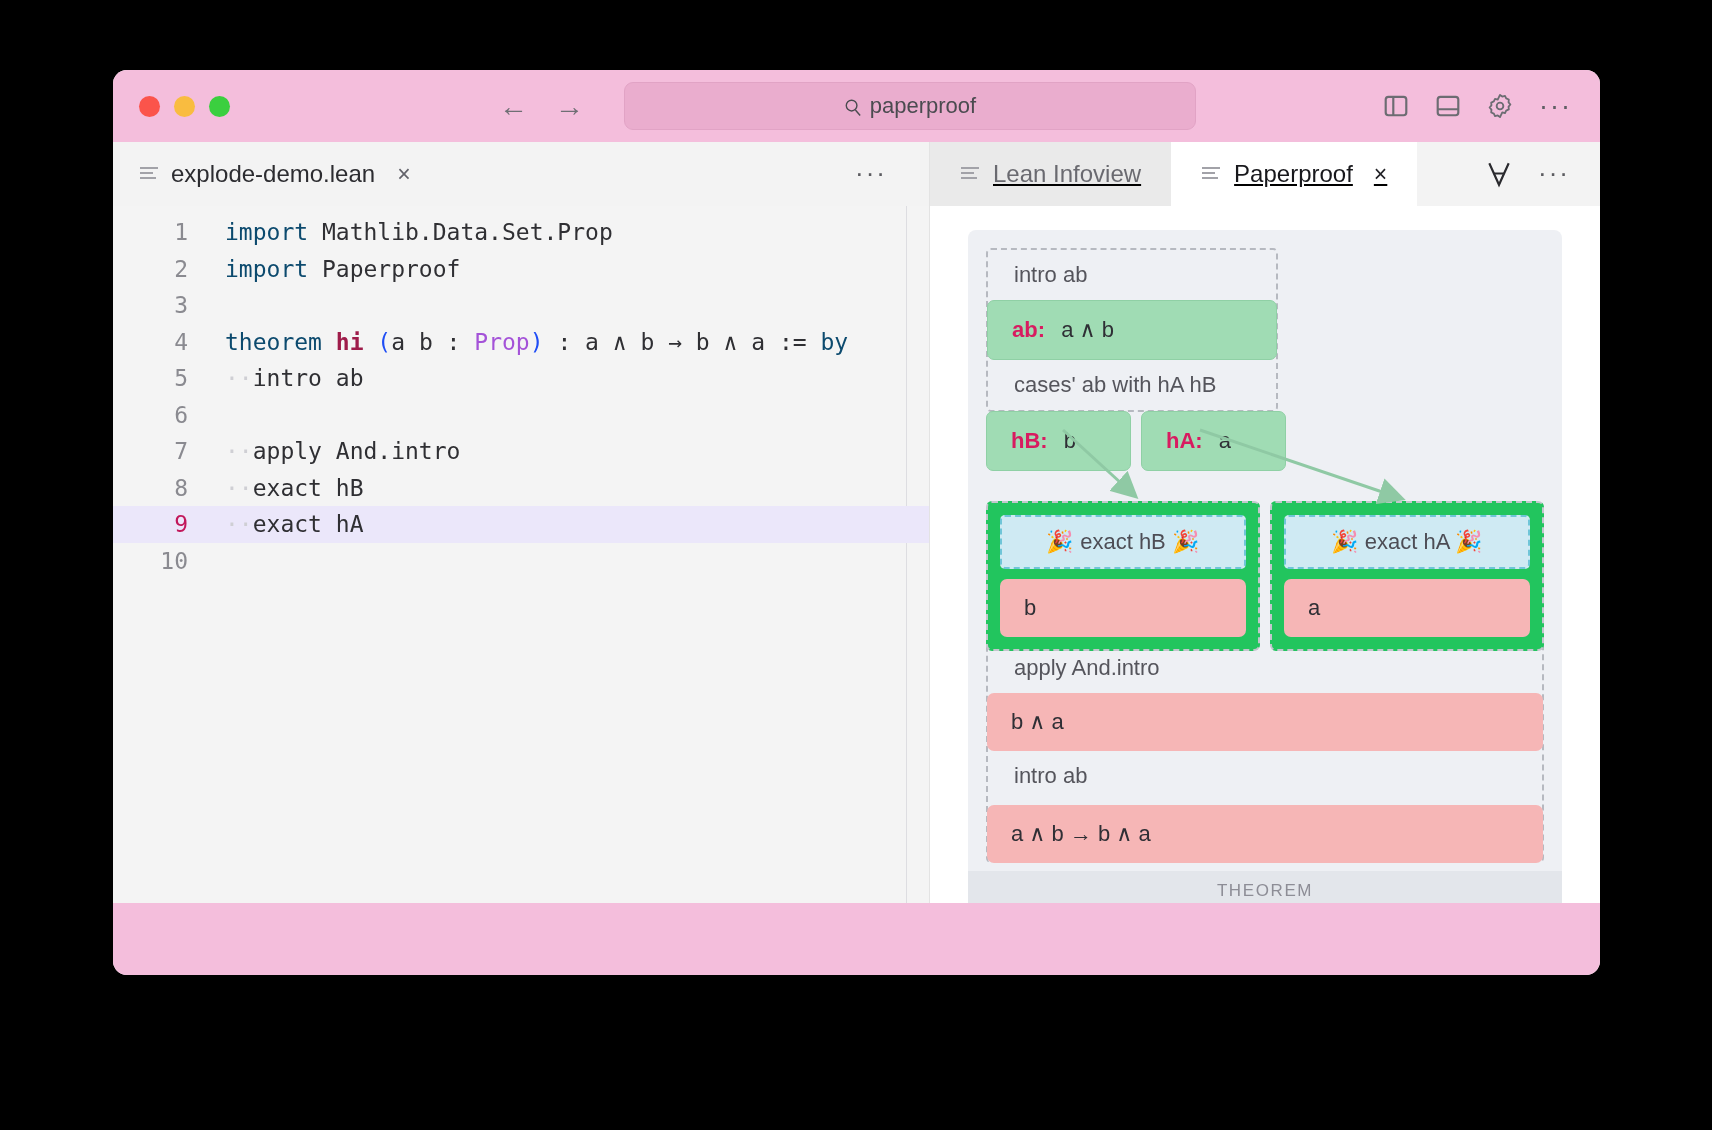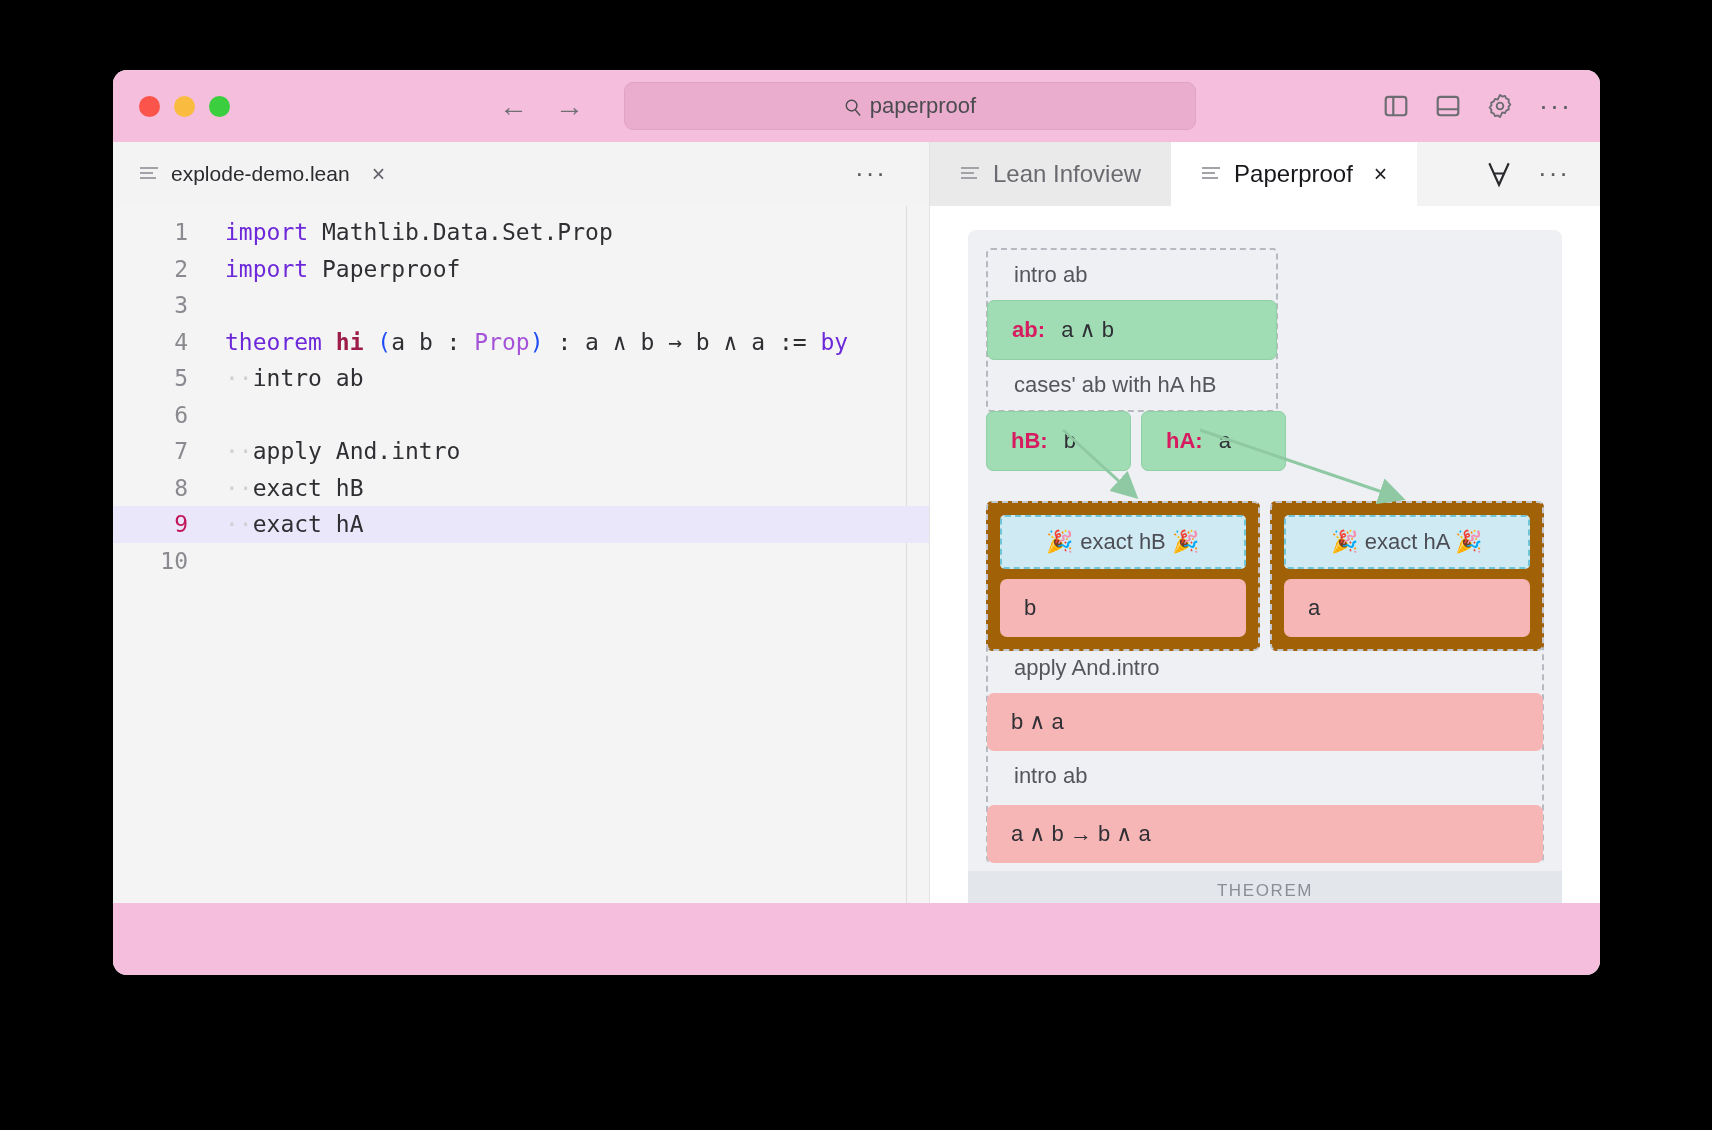--- a/index.html
+++ b/index.html
@@ -128,21 +128,21 @@
   }
   .tab {
     display: flex;
     align-items: center;
     gap: 12px;
     padding: 0 20px 0 26px;
     height: 64px;
   }
   .tab-file-ico { width: 20px; height: 16px; }
   .tab-label {
-    font-size: 21px;
+    font-size: 24px;
     color: #2c2c30;
   }
   .tab-close {
     font-size: 23px;
     color: #62626a;
     margin-left: 10px;
     line-height: 1;
   }
   .tabstrip-dots {
     margin-left: auto;
@@ -177,21 +177,21 @@
     font-size: 23px;
     flex: none;
     font-family: "DejaVu Sans Mono", monospace;
   }
   .line.active .ln { color: #c2185b; }
   .ltext {
     padding-left: 25px;
     color: #2f2f33;
     white-space: pre;
   }
-  .kw      { color: #6d28d9; }
+  .kw      { color: #0c4a6e; }
   .kwb     { color: #9e1c4a; font-weight: bold; }
   .paren   { color: #1f4df5; }
   .type    { color: #a452d8; }
   .ws      { color: #cfcfd4; }
 
   .minimap-divider {
     position: absolute;
     top: 0; bottom: 0;
     left: 793px;
     width: 1px;
@@ -210,20 +210,21 @@
     display: flex;
     align-items: center;
     background: #f3f3f3;
   }
   .ptab {
     display: flex;
     align-items: center;
     gap: 13px;
     height: 64px;
     padding: 0 30px;
+    text-decoration: underline;
   }
   .ptab.inactive { background: #eaeaea; }
   .ptab.active   { background: #ffffff; }
   .ptab-ico { width: 20px; height: 16px; }
   .ptab-label { font-size: 24px; color: #6a6a70; }
   .ptab.active .ptab-label { color: #18181c; }
   .ptab-close { font-size: 23px; color: #222226; margin-left: 8px; line-height: 1; }
   .ptabs-right {
     margin-left: auto;
     display: flex;
@@ -316,21 +317,21 @@
     box-sizing: border-box;
     font-family: "Liberation Sans", sans-serif;
   }
 
   .branch-wrap {
     display: flex;
     gap: 10px;
     margin-top: 16px;
   }
   .branch {
-    background: #a16207;
+    background: #22c55e;
     border: 2px dashed #c3c6cd;
     border-radius: 6px;
     padding: 12px;
     box-sizing: border-box;
     flex: 1;
   }
   .branch .goal-box { margin-top: 10px; }
 
   .hyp-row { display: flex; gap: 10px; }
   .hyp-row .hyp-box { flex: 1; }

